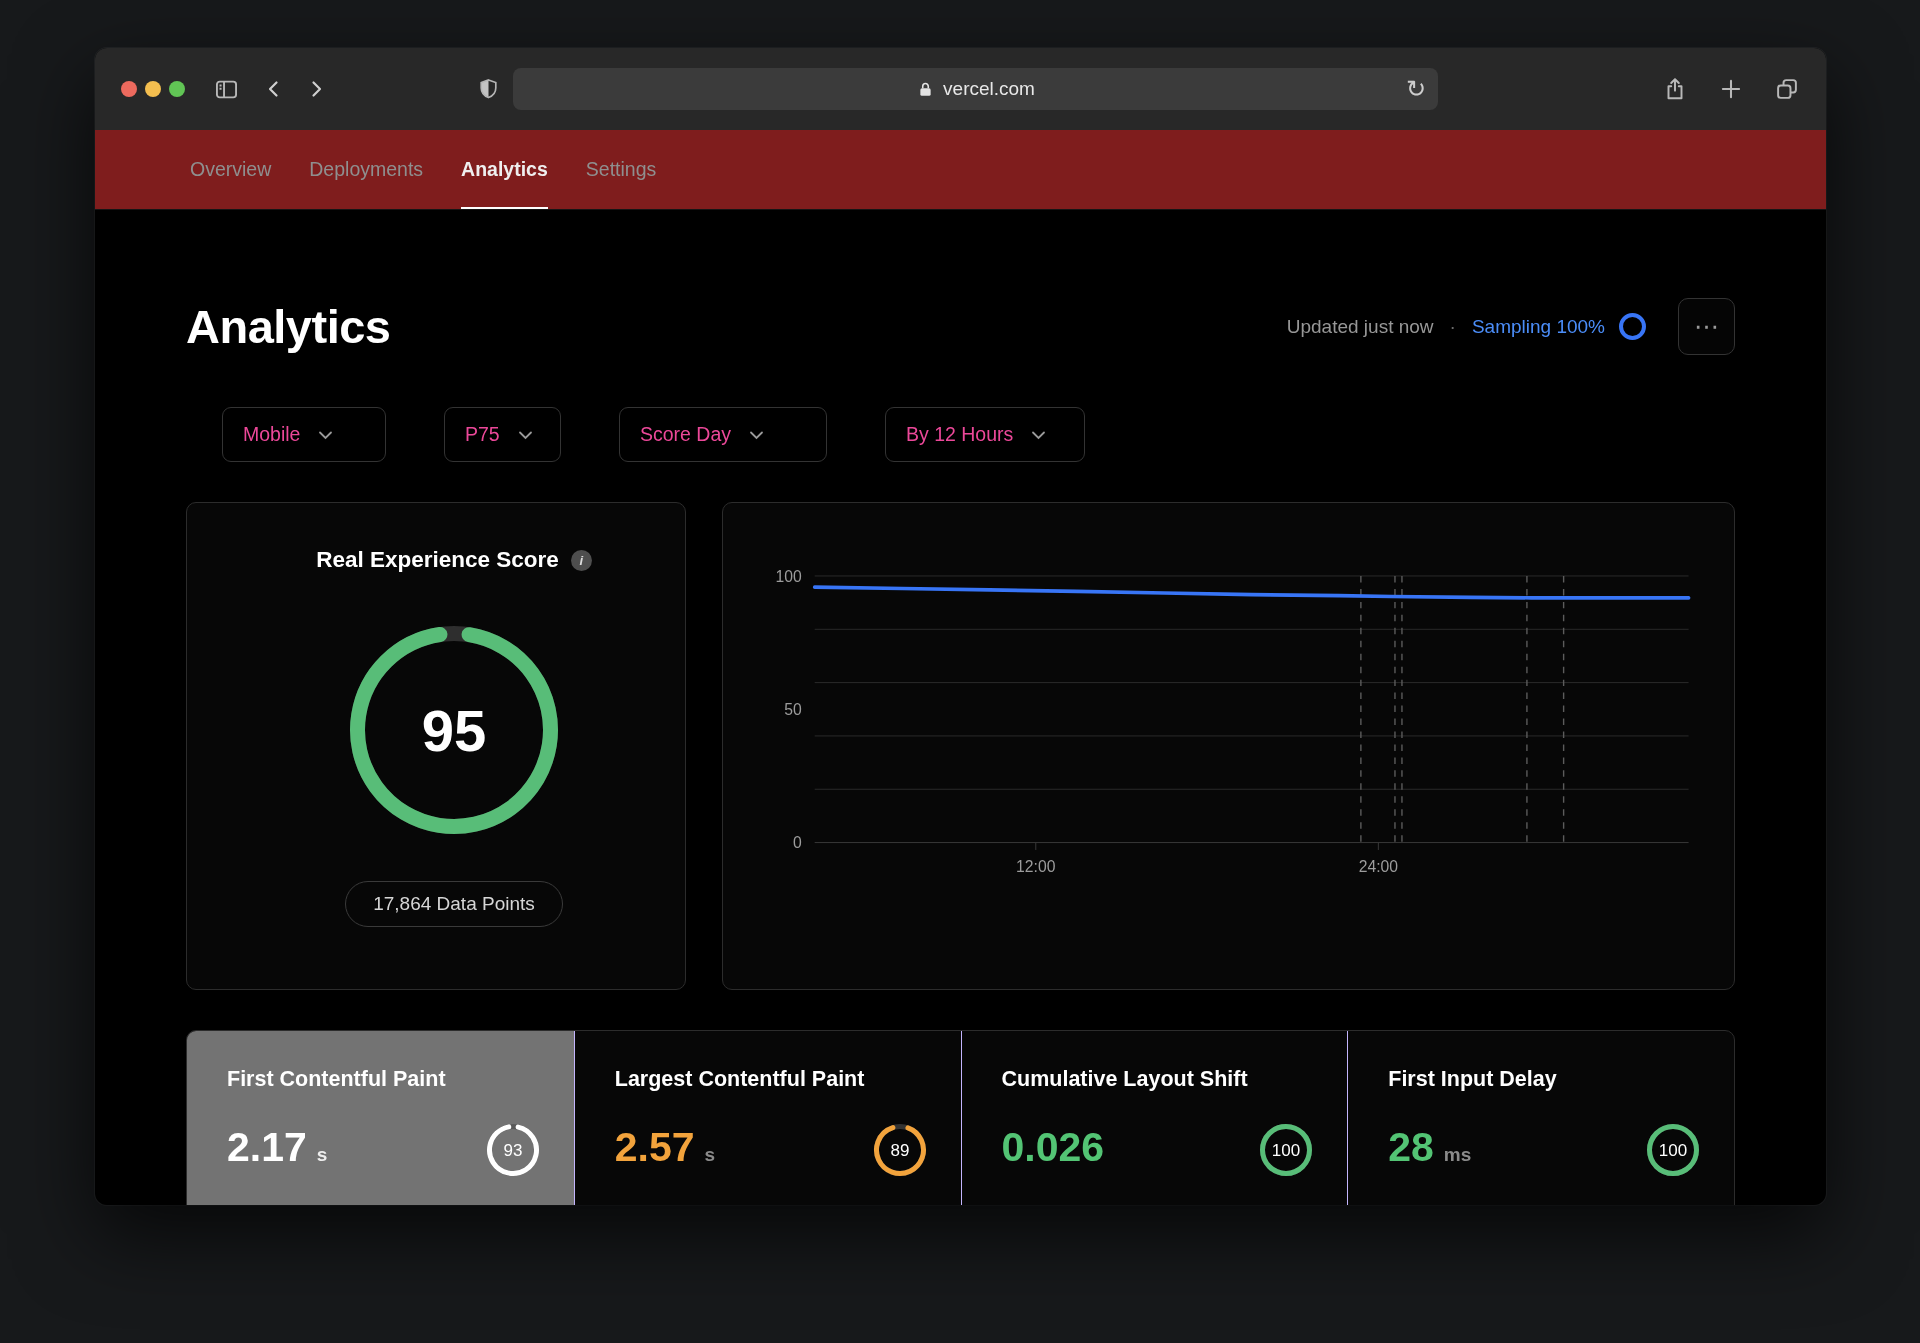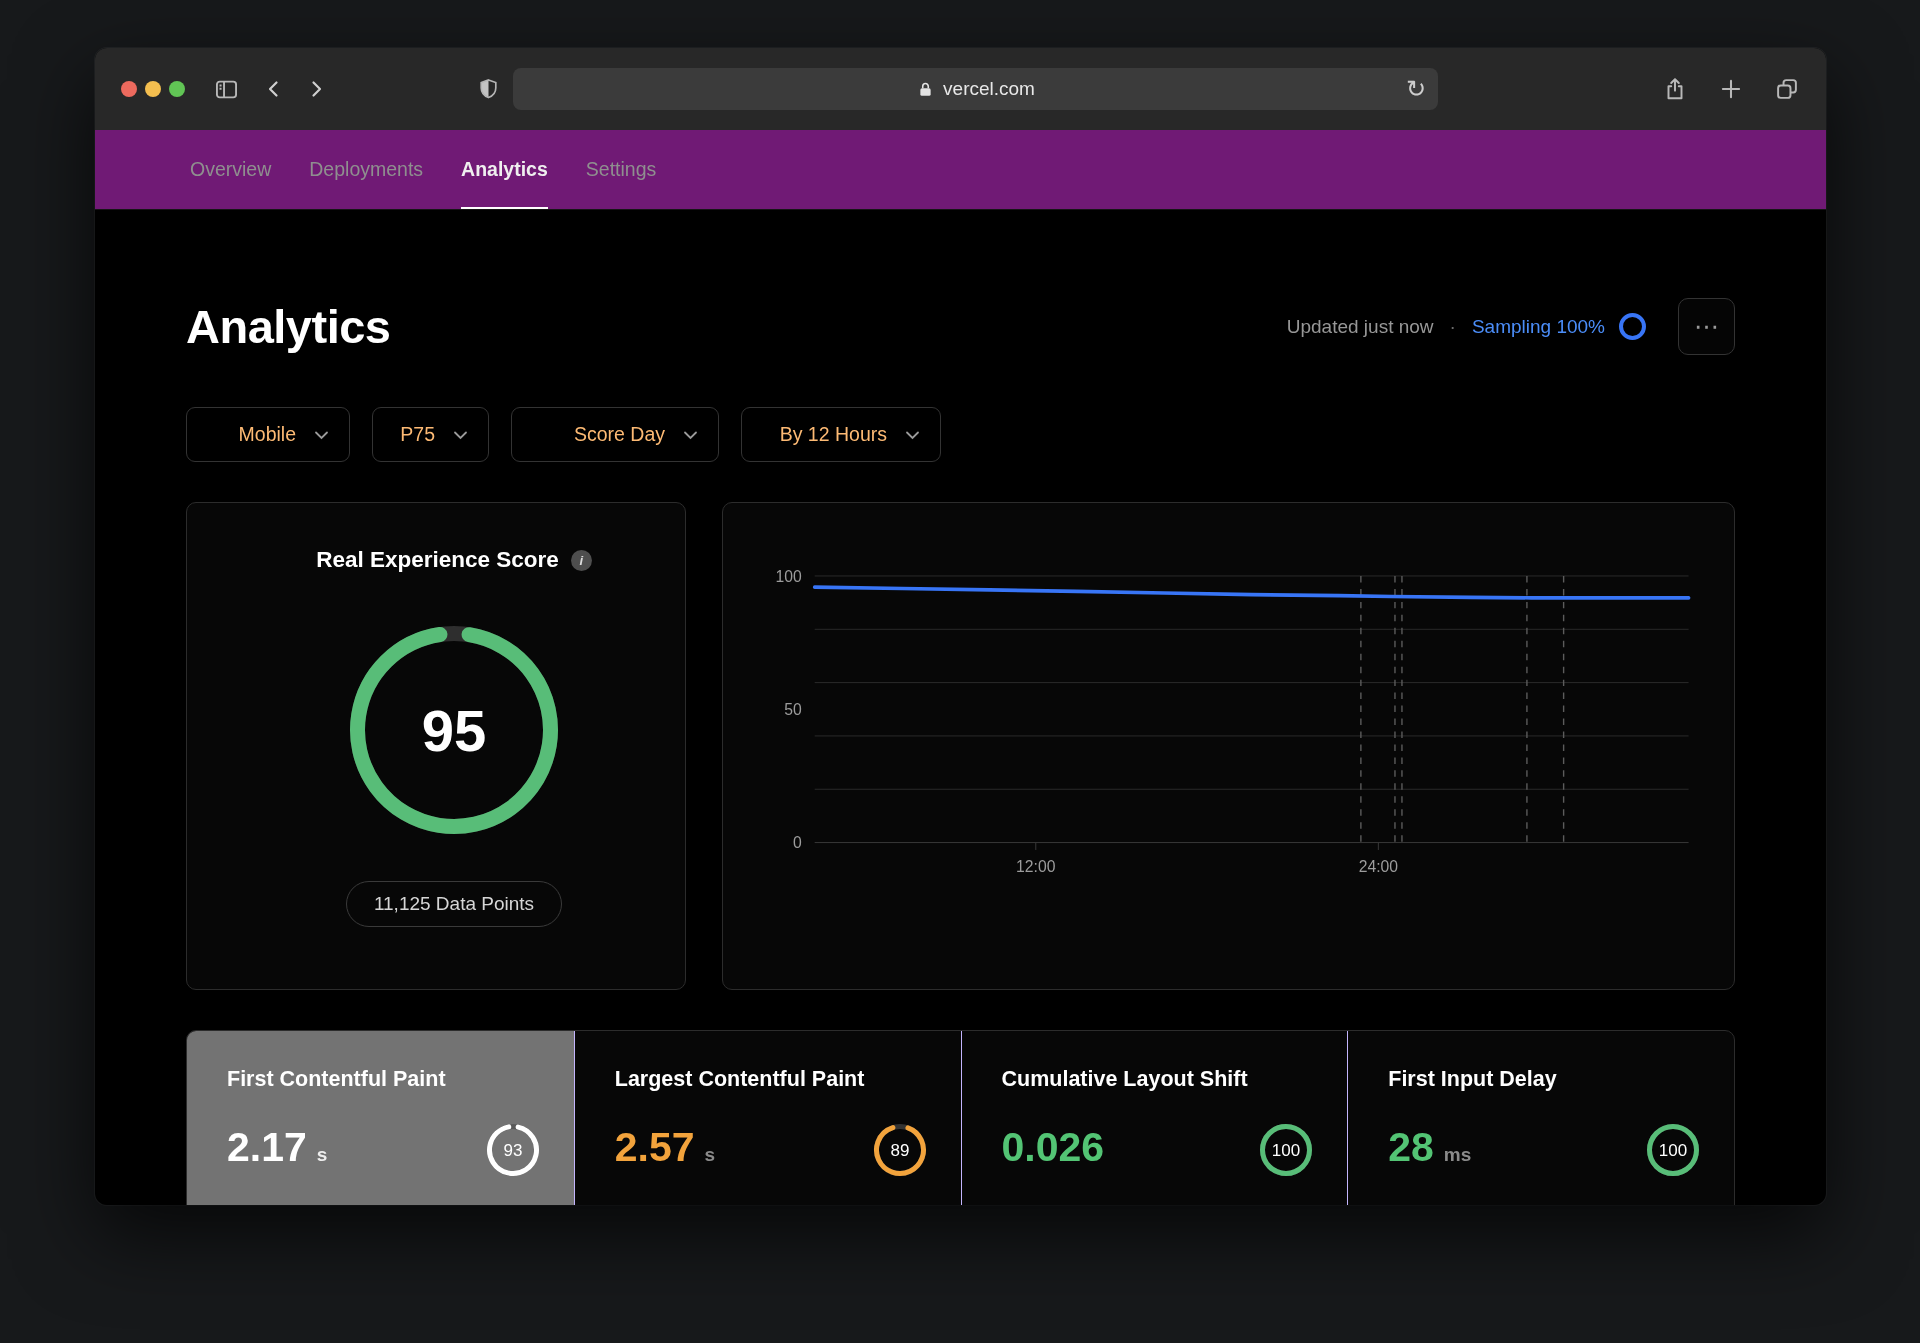--- a/index.html
+++ b/index.html
@@ -37,21 +37,21 @@
     background:#3b3b3b; border-radius:8px; position:relative;
     display:flex; align-items:center; justify-content:center; gap:8px;
     border:none; cursor:text;
   }
   .urlbar .url-text { color:#e8e8e8; font-size:19px; }
   .reload { position:absolute; right:12px; top:0; bottom:0; color:#cdcdcd; font-size:24px; line-height:42px; background:none; border:none; cursor:pointer; }
   .right-icons { margin-left:auto; display:flex; gap:30px; align-items:center; }
 
   
   .navbar {
-    height:80px; background:#701a75; display:flex; align-items:stretch;
+    height:80px; background:#7f1d1d; display:flex; align-items:stretch;
     padding-left:95px; gap:38px; border-bottom:1px solid #151515;
   }
   .tab {
     display:flex; align-items:center; color:#8f8f8f; font-size:19.5px;
     text-decoration:none; position:relative; cursor:pointer;
   }
   .tab.active { color:#efefef; font-weight:600; }
   .tab.active::after { content:""; position:absolute; left:0; right:0; bottom:0; height:2px; background:#fff; }
 
   
@@ -69,22 +69,22 @@
   .menu-btn {
     margin-left:32px; width:57px; height:57px; border-radius:10px;
     background:#050505; border:1px solid #333; color:#9a9a9a; font-size:25px;
     cursor:pointer; display:flex; align-items:center; justify-content:center;
   }
 
   
   .filters { margin-top:52px; display:flex; gap:22px; }
   .dropdown {
     height:55px; background:#000; border:1px solid #333; border-radius:9px;
-    display:flex; align-items:center; justify-content:flex-end;
-    padding:0 20px; color:#fdba74; font-size:19.5px; cursor:pointer;
+    display:flex; align-items:center; justify-content:flex-start;
+    padding:0 20px; color:#ec4899; font-size:19.5px; cursor:pointer;margin-left:36px;
   }
   .dropdown svg { margin-left:18px; flex:none; }
   .dd-device { min-width:164px; }
   .dd-percentile { min-width:117px; }
   .dd-range { min-width:208px; }
   .dd-group { min-width:200px; }
 
   
   .cards-row { margin-top:40px; display:flex; gap:36px; }
   .card {
@@ -255,21 +255,21 @@
           <h2 class="card-title">Real Experience Score</h2>
           <span class="info-icon">i</span>
         </div>
         <div class="gauge-wrap">
           <svg width="210" height="210">
               <circle cx="105" cy="105" r="96.5" fill="none" stroke="#2e2e2e" stroke-width="15"></circle>
               <circle cx="105" cy="105" r="96.5" fill="none" stroke="#58bd78" stroke-width="15" stroke-linecap="round" stroke-dasharray="576.0110130356885 606.3273821428301" transform="rotate(-81 105 105)"></circle>
               <text x="105" y="105" dy="0.36em" text-anchor="middle" fill="#fff" font-size="58" font-weight="700">95</text>
             </svg>
         </div>
-        <div class="pill">11,125 Data Points</div>
+        <div class="pill">17,864 Data Points</div>
       </div>
 
       <div class="card chart-card">
         <svg id="res-chart" viewBox="0 0 1010 340">
             <line x1="58" x2="1002" y1="302" y2="302" stroke="#3d3d3d" stroke-width="1"></line>
             <line x1="58" x2="1002" y1="244.4" y2="244.4" stroke="#2d2d2d" stroke-width="1"></line>
             <line x1="58" x2="1002" y1="186.8" y2="186.8" stroke="#2d2d2d" stroke-width="1"></line>
             <line x1="58" x2="1002" y1="129.20000000000002" y2="129.20000000000002" stroke="#2d2d2d" stroke-width="1"></line>
             <line x1="58" x2="1002" y1="71.6" y2="71.6" stroke="#2d2d2d" stroke-width="1"></line>
             <line x1="58" x2="1002" y1="14" y2="14" stroke="#2d2d2d" stroke-width="1"></line>

